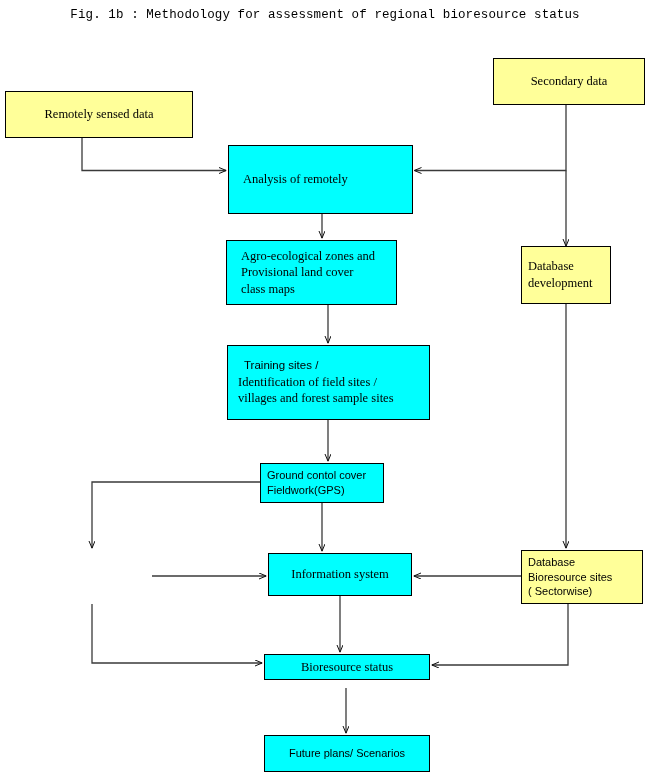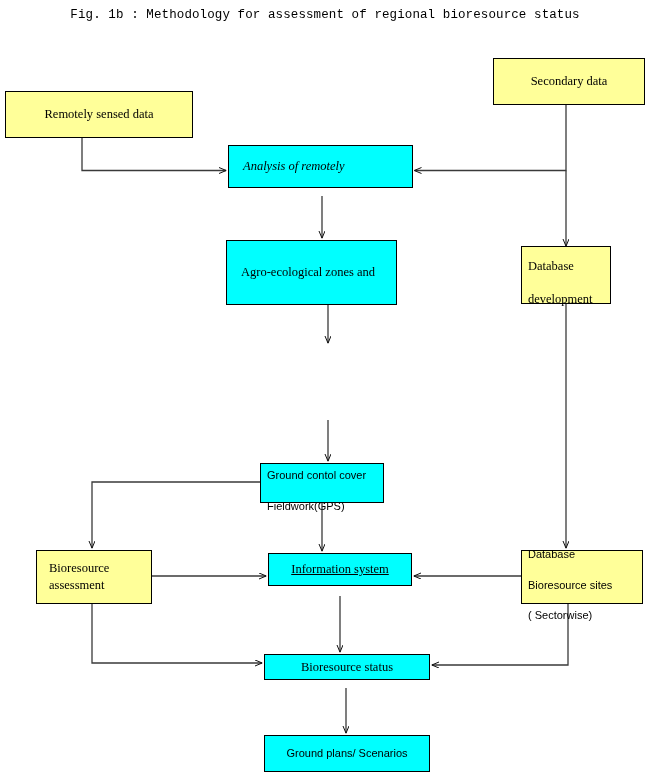--- a/index.html
+++ b/index.html
@@ -50,21 +50,21 @@
     display: block;
     line-height: 1.33;
     white-space: nowrap;
   }
   .serif { font-family: "Liberation Serif", serif; }
   .sans  { font-family: "Liberation Sans", sans-serif; }
   .t-center { text-align: center; }
   .t-left { text-align: left; }
   .pad-l10 { padding-left: 10px; }
   .pad-l14 { padding-left: 14px; }
-  .pad-l6  { padding-left: 6px; margin-top: 16px; }
+  .pad-l6  { padding-left: 6px; }
   .fs12_5 { font-size: 12.5px; }
   .fs11_5 { font-size: 11.5px; }
   .fs11 { font-size: 11px; }
 </style>
 </head>
 <body>
 
 <div id="canvas">
 
   <div id="title">Fig. 1b : Methodology for assessment of regional bioresource status</div>
@@ -110,55 +110,58 @@
   </svg>
 
   <div class="node yellow" style="left:5px; top:55px; width:188px; height:47px;margin-top:36px;">
     <span class="ln serif fs12_5 t-center">Remotely sensed data</span>
   </div>
 
   <div class="node yellow" style="left:493px; top:58px; width:152px; height:47px;">
     <span class="ln serif fs12_5 t-center">Secondary data</span>
   </div>
 
-  <div class="node cyan" style="left:228px; top:145px; width:185px; height:43px;font-style:italic;">
+  <div class="node cyan" style="left:228px; top:145px; width:185px; height:69px;">
     <span class="ln serif fs12_5 t-left pad-l14">Analysis of remotely</span>
   </div>
 
   <div class="node cyan" style="left:226px; top:240px; width:171px; height:65px;">
     <span class="ln serif fs12_5 t-left pad-l14">Agro-ecological zones and</span>
+    <span class="ln serif fs12_5 t-left pad-l14">Provisional land cover</span>
+    <span class="ln serif fs12_5 t-left pad-l14">class maps</span>
   </div>
 
   <div class="node yellow" style="left:521px; top:246px; width:90px; height:58px;">
     <span class="ln serif fs12_5 t-left pad-l6">Database</span>
     <span class="ln serif fs12_5 t-left pad-l6">development</span>
   </div>
 
+  <div class="node cyan" style="left:227px; top:345px; width:203px; height:75px;">
+    <span class="ln sans fs11_5 t-left" style="padding-left:16px;">Training sites /</span>
+    <span class="ln serif fs12_5 t-left pad-l10">Identification of field sites /</span>
+    <span class="ln serif fs12_5 t-left pad-l10">villages and forest sample sites</span>
+  </div>
 
   <div class="node cyan" style="left:260px; top:463px; width:124px; height:40px;">
     <span class="ln sans fs11 t-left pad-l6">Ground contol cover</span>
     <span class="ln sans fs11 t-left pad-l6">Fieldwork(GPS)</span>
   </div>
 
-  <div class="node yellow" style="left:36px; top:550px; width:116px; height:54px;">
-    <span class="ln serif fs12_5 t-left" style="padding-left:12px;">Bioresource</span>
-    <span class="ln serif fs12_5 t-left" style="padding-left:12px;">assessment</span>
-  </div>
 
-  <div class="node cyan" style="left:268px; top:553px; width:144px; height:33px;text-decoration:underline;">
+  <div class="node cyan" style="left:268px; top:553px; width:144px; height:43px;">
     <span class="ln serif fs12_5 t-center">Information system</span>
   </div>
 
   <div class="node yellow" style="left:521px; top:550px; width:122px; height:54px;">
     <span class="ln sans fs11 t-left pad-l6">Database</span>
     <span class="ln sans fs11 t-left pad-l6">Bioresource sites</span>
     <span class="ln sans fs11 t-left pad-l6">( Sectorwise)</span>
   </div>
 
   <div class="node cyan" style="left:264px; top:654px; width:166px; height:26px;">
     <span class="ln serif fs12_5 t-center">Bioresource status</span>
   </div>
 
   <div class="node cyan" style="left:264px; top:735px; width:166px; height:37px;">
-    <span class="ln sans fs11 t-center">Ground plans/ Scenarios</span>
+    <span class="ln sans fs11 t-center">Future plans/ Scenarios</span>
   </div>
 
 </div>
 
 </body></html>

